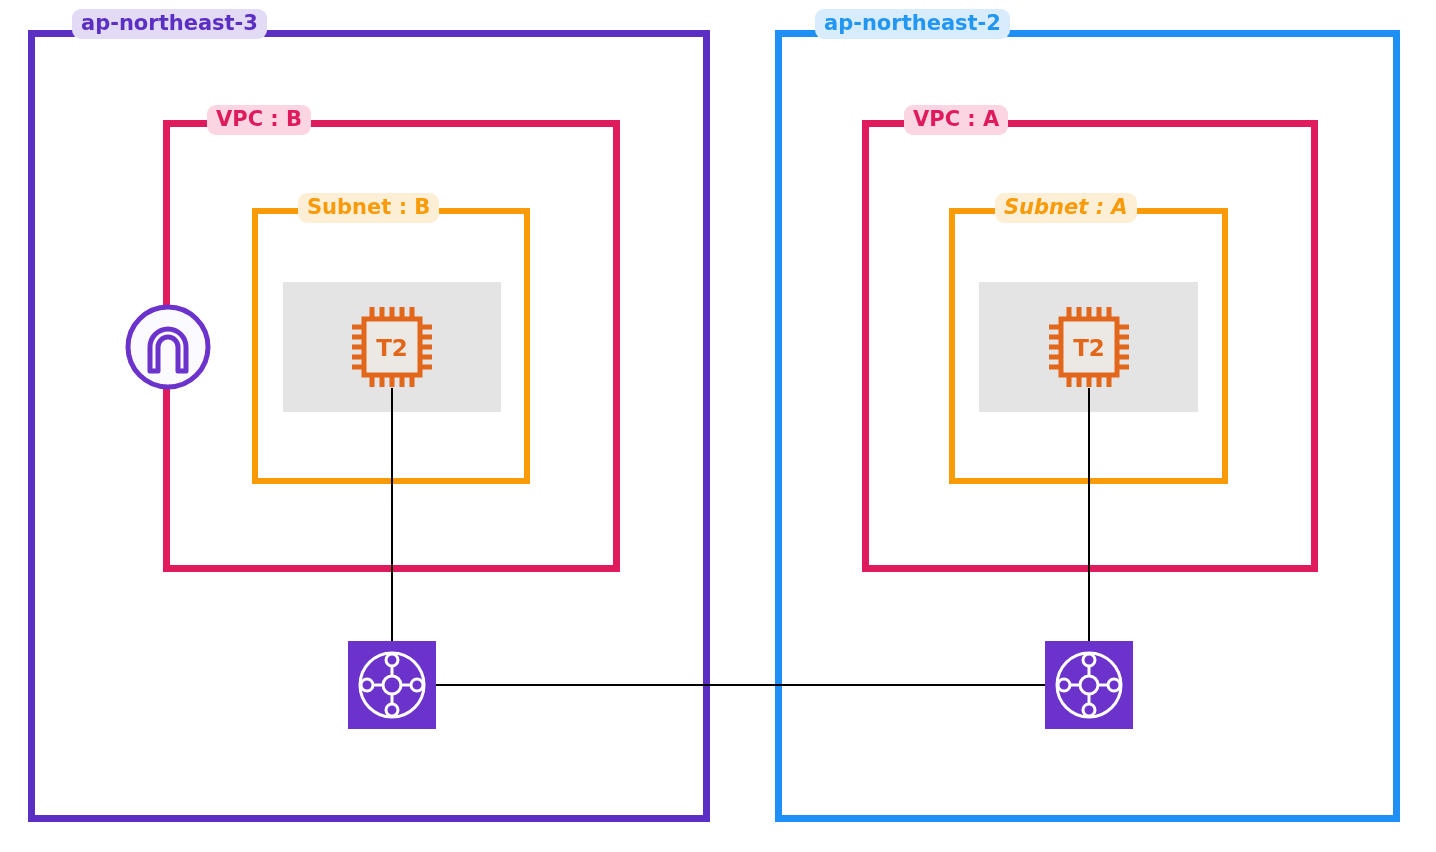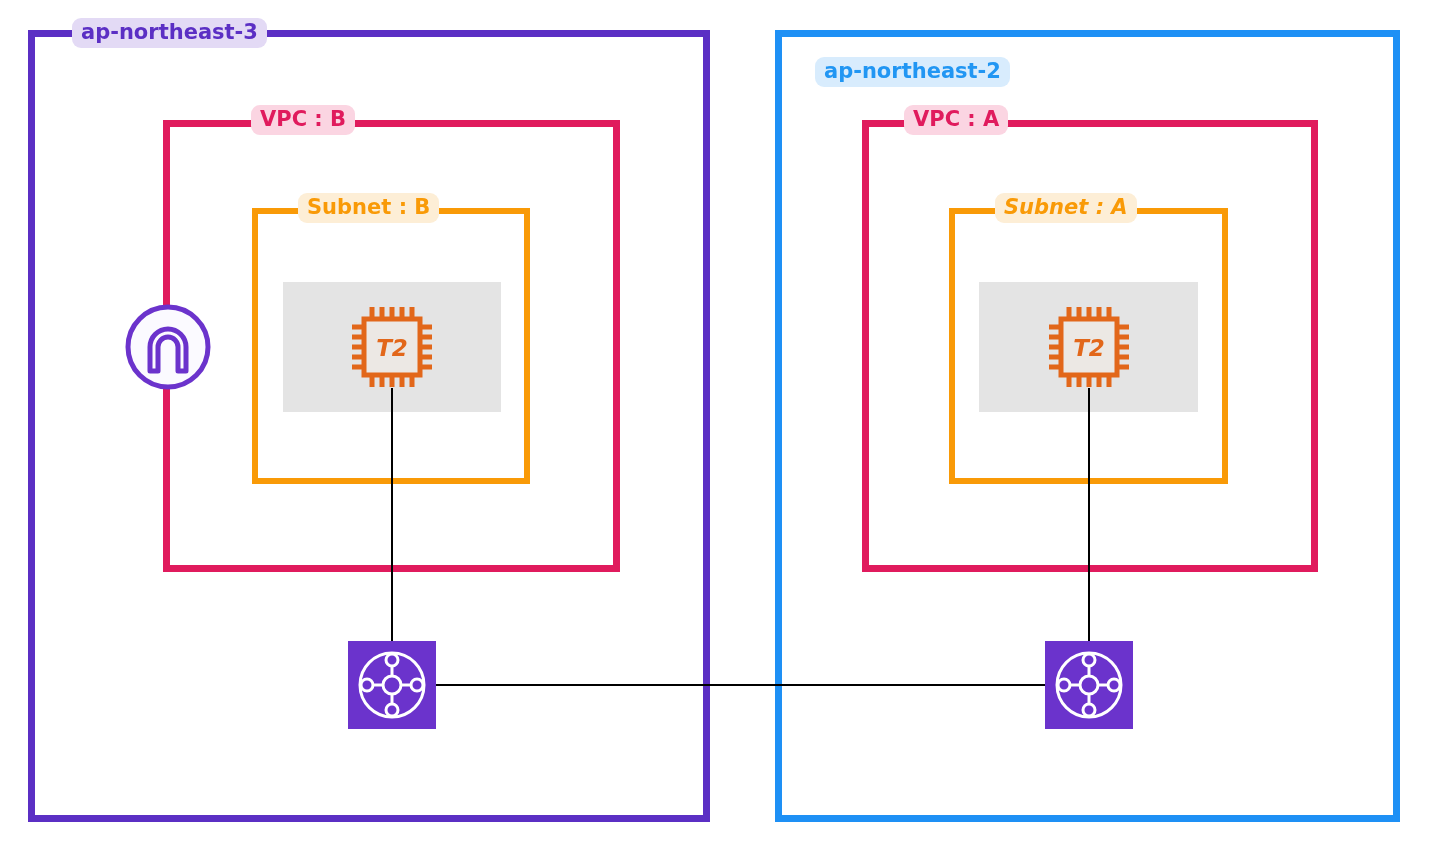--- a/index.html
+++ b/index.html
@@ -10,44 +10,44 @@
   .region{border:7px solid #5b2fc4;}
   .region.blue{border-color:#1e90f5;}
   .vpc{border:7px solid #e01b5d;}
   .subnet{border:6px solid #f99a07;}
 
   .gray-area{position:absolute;background:#e4e4e4;}
 
   .tag{position:absolute;white-space:nowrap;font-weight:bold;
        border-radius:9px;padding:2px 9px 4px 9px;line-height:1.15;}
   .tag-region{color:#5b2fc4;background:#e3daf5;font-size:21px;}
-  .tag-region.blue{color:#2196f3;background:#d8ecfd;margin-top:48px;}
+  .tag-region.blue{color:#2196f3;background:#d8ecfd;}
   .tag-vpc{color:#e01b5d;background:#fbd5e2;font-size:21px;}
   .tag-subnet{color:#f99a07;background:#fdeed6;font-size:21px;}
 
   .link{position:absolute;background:#000000;}
   .link-v{width:2px;}
   .link-h{height:2px;}
 
-  .chip{position:absolute;font-style:italic;}
+  .chip{position:absolute;}
   .router{position:absolute;background:#6b33cc;}
   .gw{position:absolute;}
 
   svg{display:block;overflow:visible;}
 </style>
 </head>
 <body>
 
 <div id="stage">
 
   <div class="box region" style="left:28px;top:30px;width:682px;height:792px;"></div>
-  <div class="tag tag-region" style="left:72px;top:18px;">ap-northeast-3</div>
+  <div class="tag tag-region" style="left:72px;top:9px;">ap-northeast-3</div>
 
   <div class="box vpc" style="left:163px;top:120px;width:457px;height:452px;"></div>
-  <div class="tag tag-vpc" style="left:207px;top:105px;margin-left:44px;">VPC : B</div>
+  <div class="tag tag-vpc" style="left:207px;top:105px;">VPC : B</div>
 
   <div class="box subnet" style="left:252px;top:208px;width:278px;height:276px;"></div>
   <div class="tag tag-subnet" style="left:298px;top:193px;">Subnet : B</div>
 
   <div class="gray-area" style="left:283px;top:282px;width:218px;height:130px;"></div>
 
   <div class="chip" style="left:349px;top:304px;width:86px;height:86px;">
     <svg width="86" height="86" viewBox="0 0 86 86" aria-hidden="true">
       <g stroke="#e2671a" stroke-width="5" fill="none">
         <rect x="15" y="15" width="56" height="56" fill="#ece8e4"></rect>

